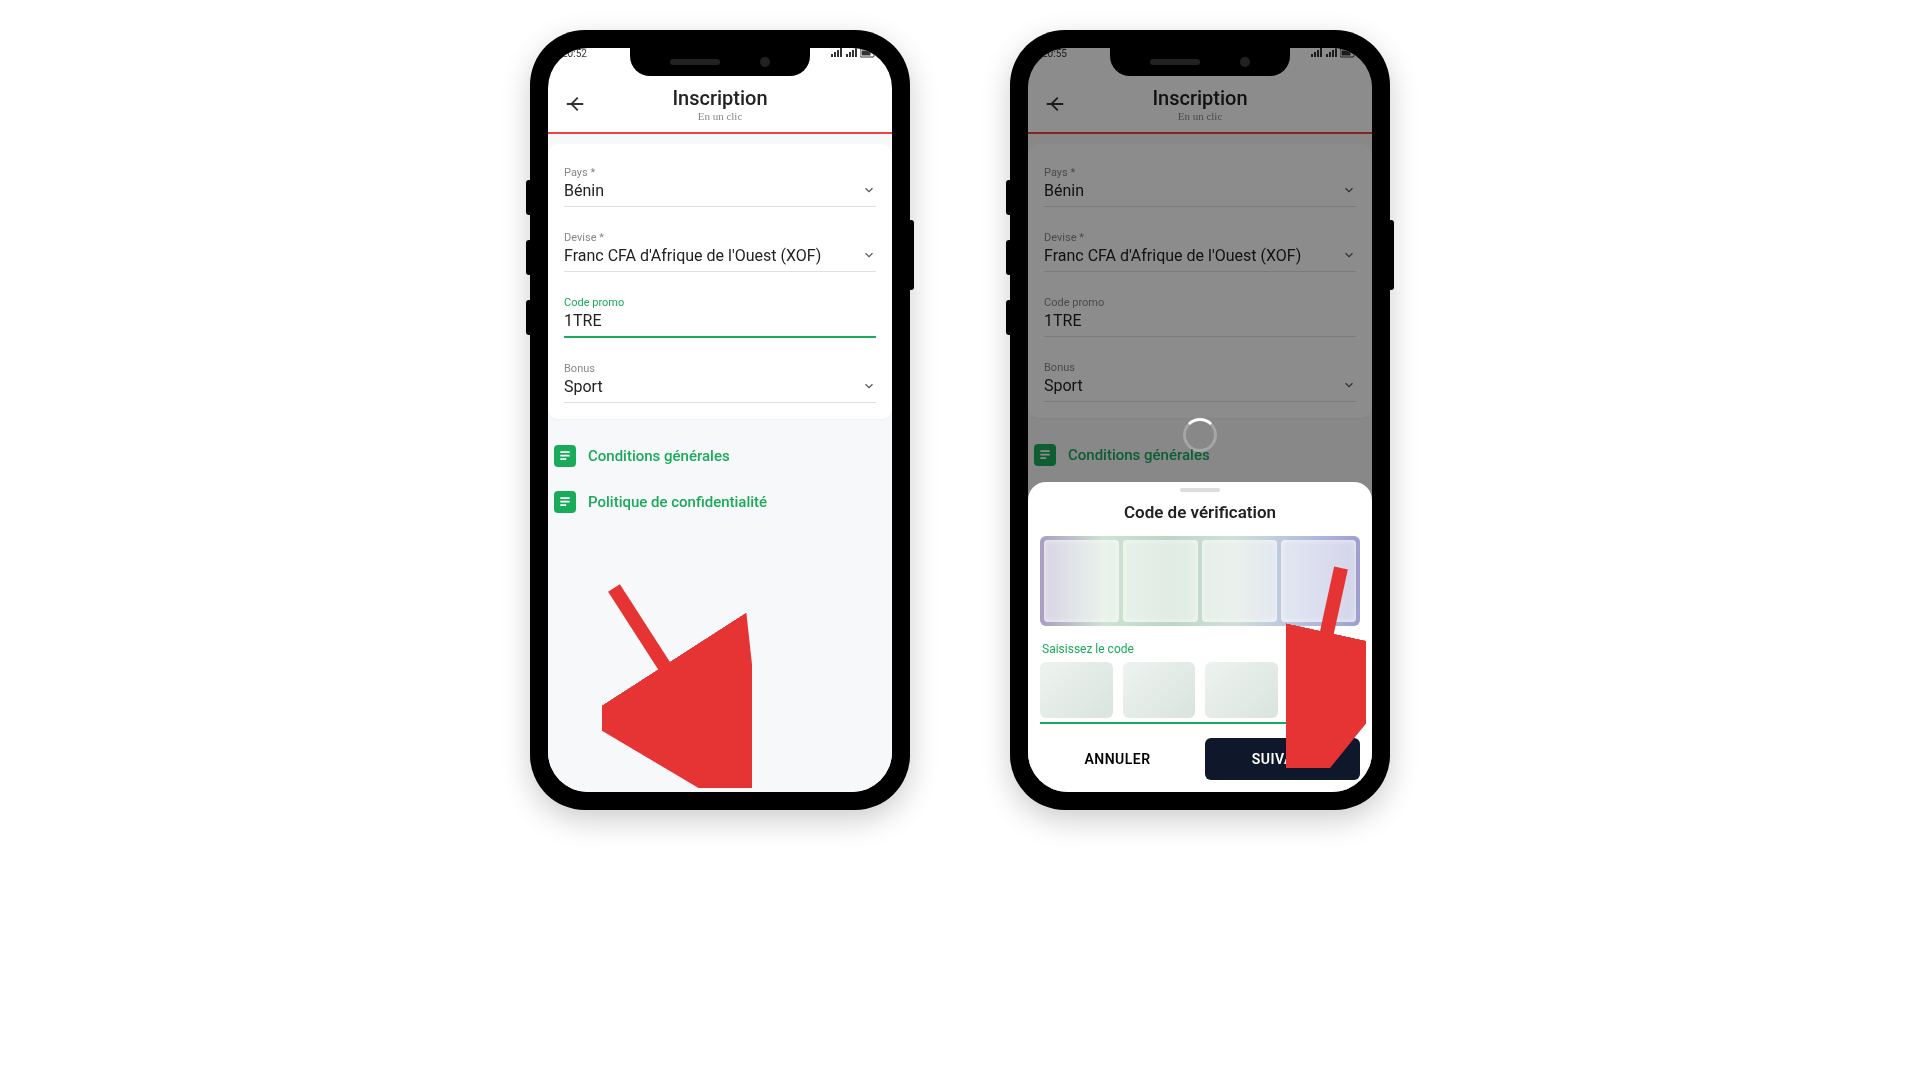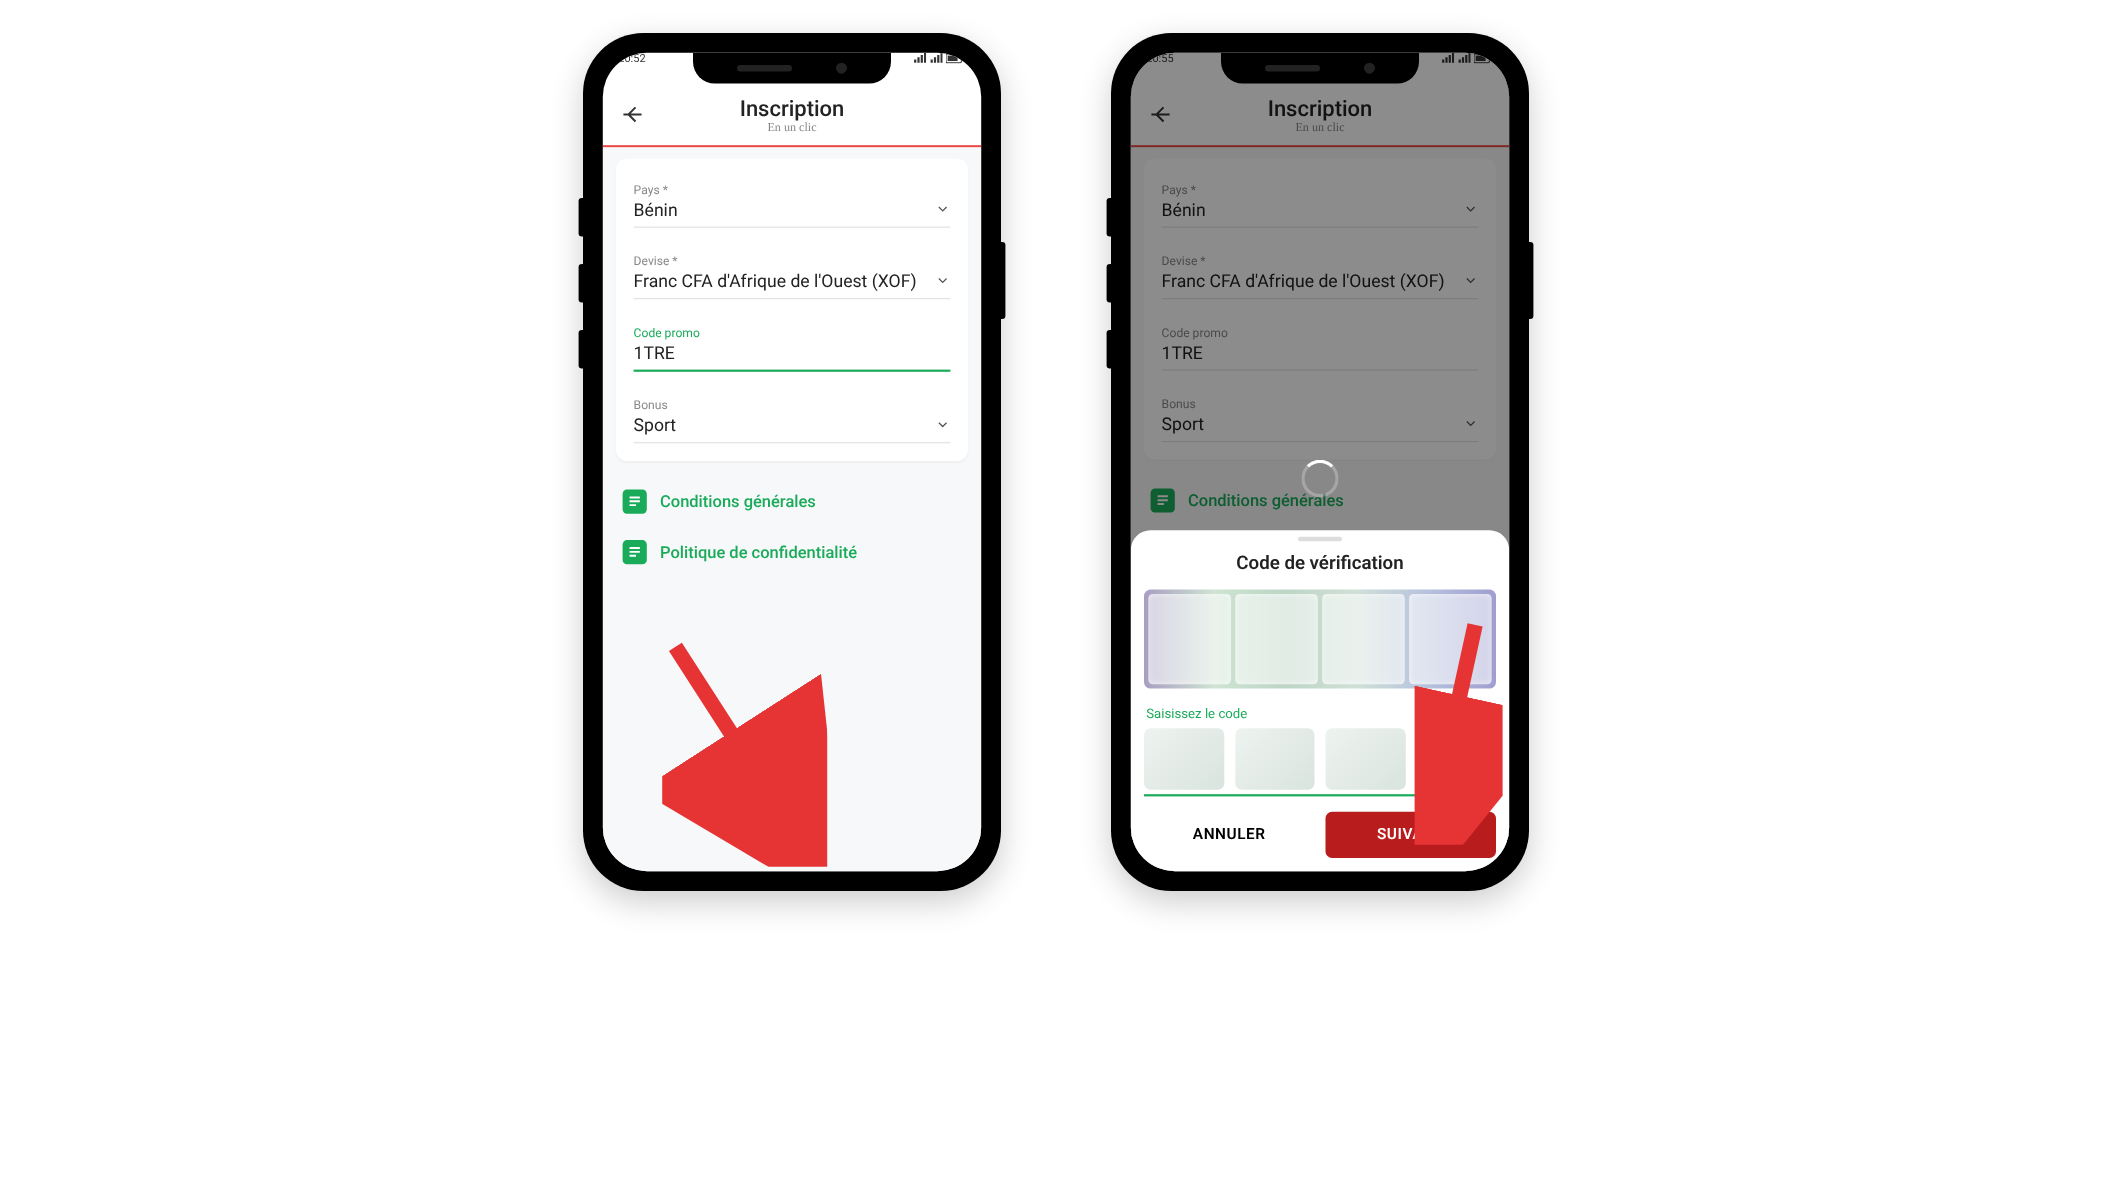--- a/index.html
+++ b/index.html
@@ -32,21 +32,21 @@
   }
   .statusbar .right-icons{ display:flex; gap:3px; align-items:center;}
   .header {
     display:flex; align-items:center; padding: 10px 14px; border-bottom:2px solid #ef4444;
   }
   .back-arrow { width: 26px; height:26px; display:flex; align-items:center; justify-content:center; }
   .back-arrow svg{ width:22px; height:22px; stroke:#333; fill:none; stroke-width:2;}
   .header-titles{ flex:1; text-align:center; margin-left:-26px;}
   .header-title{ font-size:20px; font-weight:500; color:#222;}
   .header-sub{ font-size:11px; color:#888;font-family:Liberation Serif, serif;}
-  .content { padding: 10px 12px; background:#f7f8f9; height: calc(100% - 28px - 56px); overflow:hidden; position:relative;}
+  .content { padding: 10px 0; background:#f7f8f9; height: calc(100% - 28px - 56px); overflow:hidden; position:relative;}
   .card {
     background:#fff; border-radius:10px; padding: 8px 16px 16px; margin-bottom: 14px;
     box-shadow: 0 1px 2px rgba(0,0,0,0.04);
   }
   .field { position:relative; padding-top:14px; border-bottom:1px solid #e0e0e0; margin-bottom:10px;}
   .field.active{ border-bottom:2px solid #1aab5a;}
   .field-label{ font-size:11px; color:#888; margin-bottom:2px;}
   .field.active .field-label{ color:#1aab5a;}
   .field-value{ font-size:16px; color:#222; padding-bottom:6px;}
   .chevron{ position:absolute; right:0; bottom:10px; width:14px; height:14px; }
@@ -81,21 +81,21 @@
     margin-bottom:16px;
   }
   .captcha-tile{ flex:1; background:rgba(255,255,255,0.55); border-radius:4px; box-shadow:inset 0 0 6px rgba(255,255,255,0.6);}
   .code-label{ font-size:12px; color:#1aab5a; margin-bottom:6px; padding:0 2px;}
   .code-boxes{ display:flex; gap:10px; margin-bottom:14px; border-bottom:2px solid #1aab5a; padding-bottom:4px;}
   .code-box{ flex:1; height:56px; border-radius:6px;
     background:linear-gradient(135deg,#eef3f0,#d9e4de);}
   .sheet-buttons{ display:flex; gap:10px;}
   .btn{ flex:1; height:42px; border-radius:6px; display:flex; align-items:center; justify-content:center; font-size:14px; font-weight:600; letter-spacing:0.5px;}
   .btn-ghost{ background:#fff; color:#000000; }
-  .btn-primary{ background:#b91c1c; color:#fff;}
+  .btn-primary{ background:#0f172a; color:#fff;}
   
   .arrow{ position:absolute; z-index:60; pointer-events:none;}
   .arrow svg{ display:block;}
 </style>
 </head>
 <body>
 
 <div class="phone-wrap">
   <div class="phone">
     <div class="screen">

